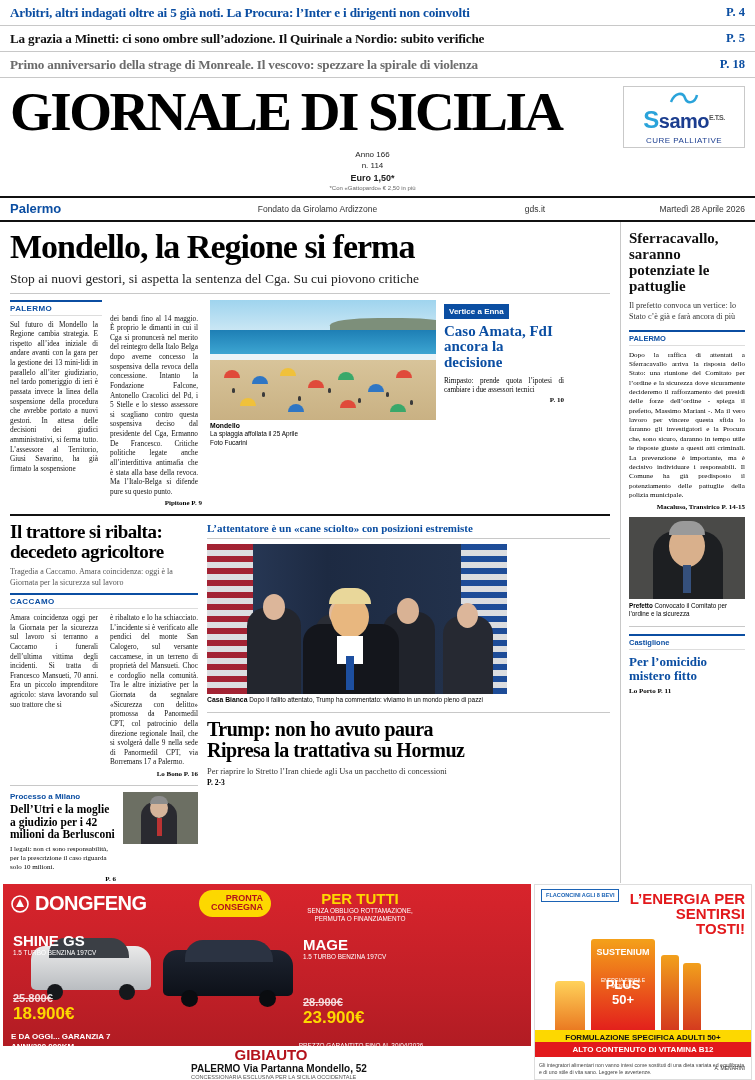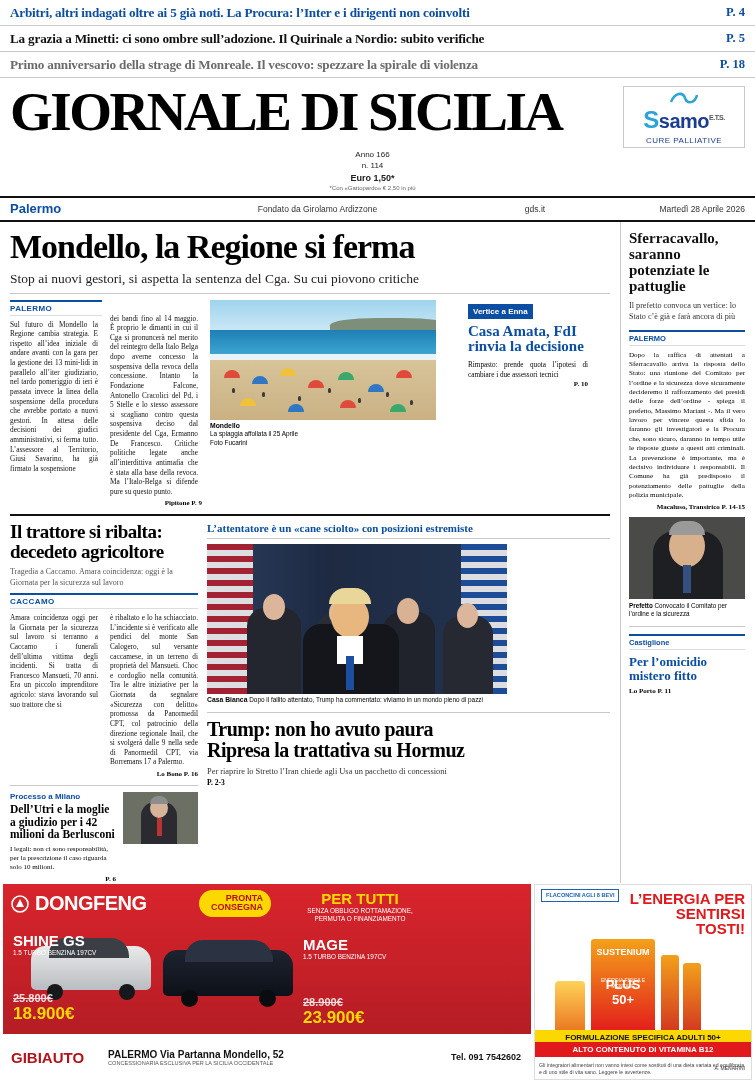--- a/index.html
+++ b/index.html
@@ -106,21 +106,21 @@
   .beach { width: 226px; height: 120px; background: #1e5f8e; position: relative; }
   .beach .sky { position:absolute; top:0; left:0; right:0; height:34px; background: linear-gradient(#9fd4ee,#cfe9f5); }
   .beach .sea { position:absolute; top:30px; left:0; right:0; height:26px; background: linear-gradient(#1e7fb5,#3fa8d4); }
   .beach .foam { position:absolute; top:54px; left:0; right:0; height:7px; background:#eaf4f8; }
   .beach .sand { position:absolute; top:60px; left:0; right:0; bottom:0; background: linear-gradient(#d8c49a,#c9b183); }
   .beach .hill { position:absolute; top:18px; left:120px; width:120px; height:18px; background:#7d8f7a; border-radius:40% 40% 0 0; }
   .umb { position:absolute; width:16px; height:8px; border-radius:8px 8px 0 0; }
   .dot { position:absolute; width:3px; height:5px; border-radius:2px; background:#3b3b3b; }
 
   
-  .ennabox { width: 120px; margin-left: 24px; }
+  .ennabox { width: 120px; }
   .ennabox .kick2 {
     background:#0b4ea2; color:#fff; font-family:"Liberation Sans",sans-serif;
     font-size:8px; font-weight:bold; padding:3px 5px; display:inline-block;
   }
   .ennabox h3 { font-size:15px; line-height:1.05; color:#0b4ea2; margin-top:5px; font-weight:bold; }
   .ennabox p { font-size:7.2px; line-height:1.33; margin-top:6px; text-align:justify; }
   .ennabox .pg { font-weight:bold; font-size:7px; text-align:right; }
 
   .hr { border-top:1px solid #c8c8c8; margin:7px 0 6px; }
   .hr2 { border-top:2px solid #111; margin:7px 0 6px; }
@@ -177,21 +177,21 @@
 
   .df-logo { font-family:Liberation Sans, sans-serif; font-weight:bold; font-size:20px; letter-spacing:-0.5px; }
   .df-badge {
     background:#fdd800; color:#b3121b; font-family:"Liberation Sans",sans-serif;
     font-weight:bold; font-size:9px; text-align:right; border-radius:20px; padding:4px 8px; line-height:1.05;
   }
   .df-model { font-family:"Liberation Sans",sans-serif; font-weight:bold; font-size:15px; }
   .df-old { font-family:"Liberation Sans",sans-serif; font-weight:bold; font-size:11px; text-decoration:line-through; opacity:.85; }
   .df-new { font-family:"Liberation Sans",sans-serif; font-weight:bold; font-size:17px; color:#fdd800; }
   .df-small { font-family:"Liberation Sans",sans-serif; font-size:6.4px; line-height:1.25; }
-  .df-footer { position:absolute; left:0; right:0; bottom:0; height:46px; background:#fff; color:#111; display:flex; align-items:center; }
+  .df-footer { position:absolute; left:0; right:0; bottom:0; height:34px; background:#fff; color:#111; display:flex; align-items:center;flex-direction:column; }
   .gibi { font-family:"Liberation Sans",sans-serif; font-weight:bold; font-size:15px; color:#b3121b; padding-left:8px; }
   .car { position:absolute; border-radius:14px 16px 5px 5px; }
 
   .su-head { font-family:"Liberation Sans",sans-serif; font-weight:bold; color:#e2191c; font-size:15px; line-height:1; text-align:right; }
   .su-pack { position:absolute; background:linear-gradient(180deg,#f4a11a,#e2191c); border-radius:3px; }
   .su-strip { position:absolute; left:0; right:0; bottom:26px; background:#fdd800; color:#111;
     font-family:"Liberation Sans",sans-serif; font-weight:bold; font-size:8px; text-align:center; padding:3px 0; }
   .su-fine { position:absolute; left:4px; right:4px; bottom:4px; font-family:"Liberation Sans",sans-serif; font-size:5.2px; color:#444; line-height:1.25; }
 </style>
 </head>
@@ -285,21 +285,21 @@
           </div>
           <div class="cap">
             <b>Mondello</b><br>
             <span>La spiaggia affollata il 25 Aprile</span><br>
             <span>Foto Fucarini</span>
           </div>
         </div>
 
         <div class="ennabox">
           <div class="kick2">Vertice a Enna</div>
-          <h3>Casa Amata, FdI rinvia la decisione</h3>
+          <h3>Caso Amata, FdI ancora la decisione</h3>
           <p>Rimpasto: prende quota l’ipotesi di cambiare i due assessori tecnici</p>
           <div class="pg">P. 10</div>
         </div>
       </div>
 
       <div class="hr2"></div>
 
       <div class="lowergrid">
 
         <div class="leftlower">

